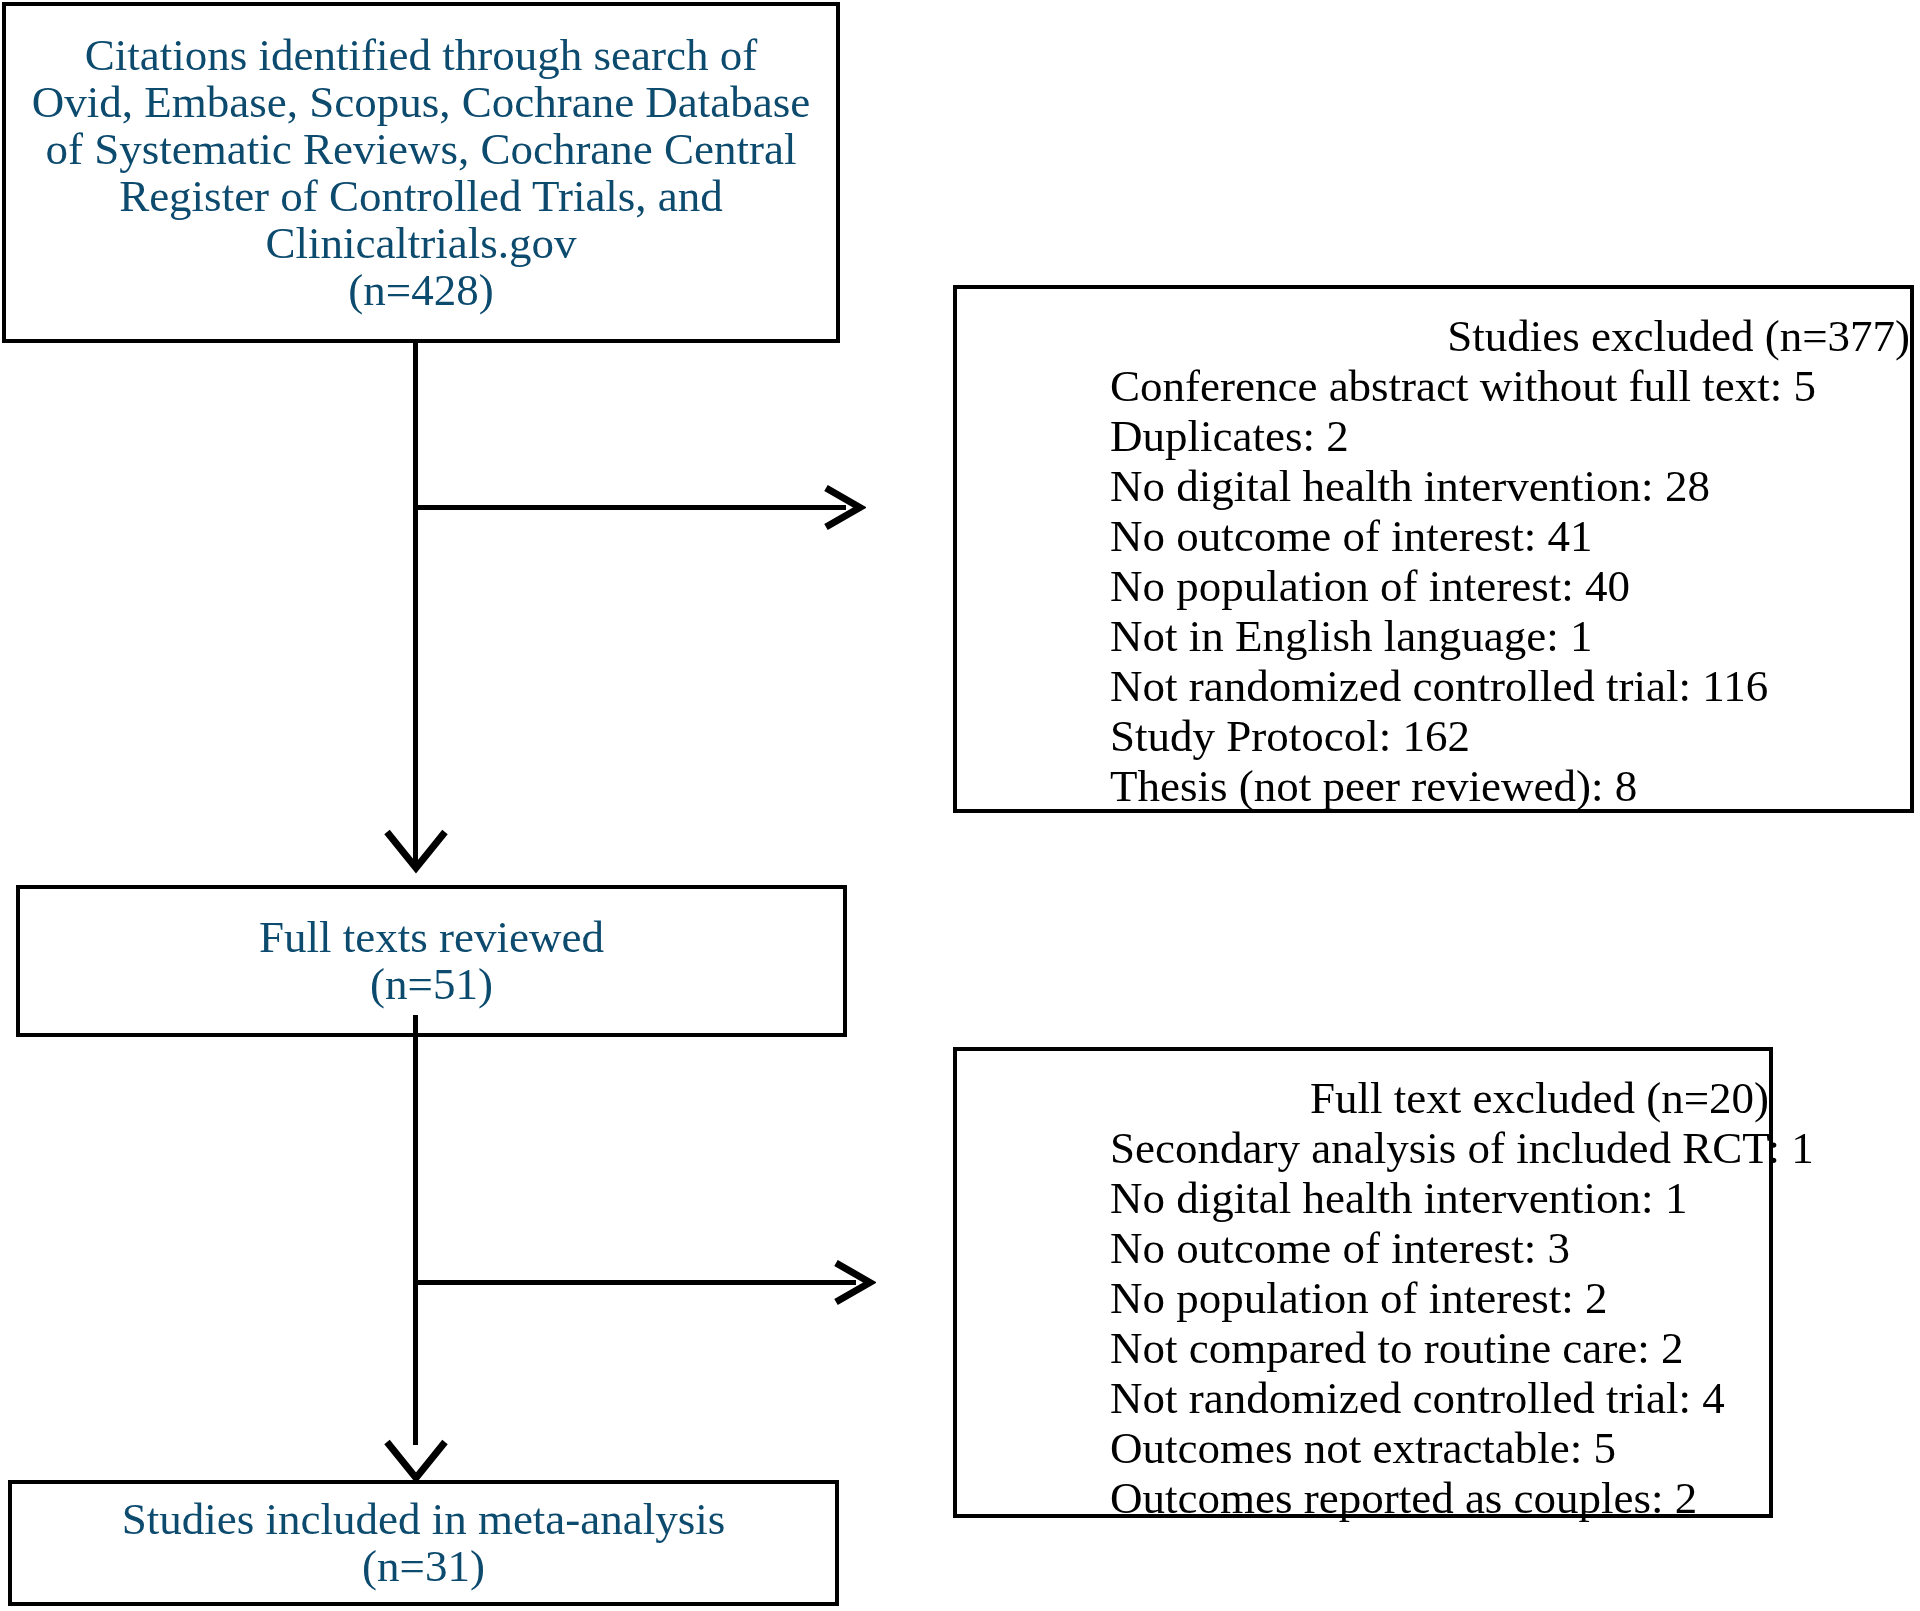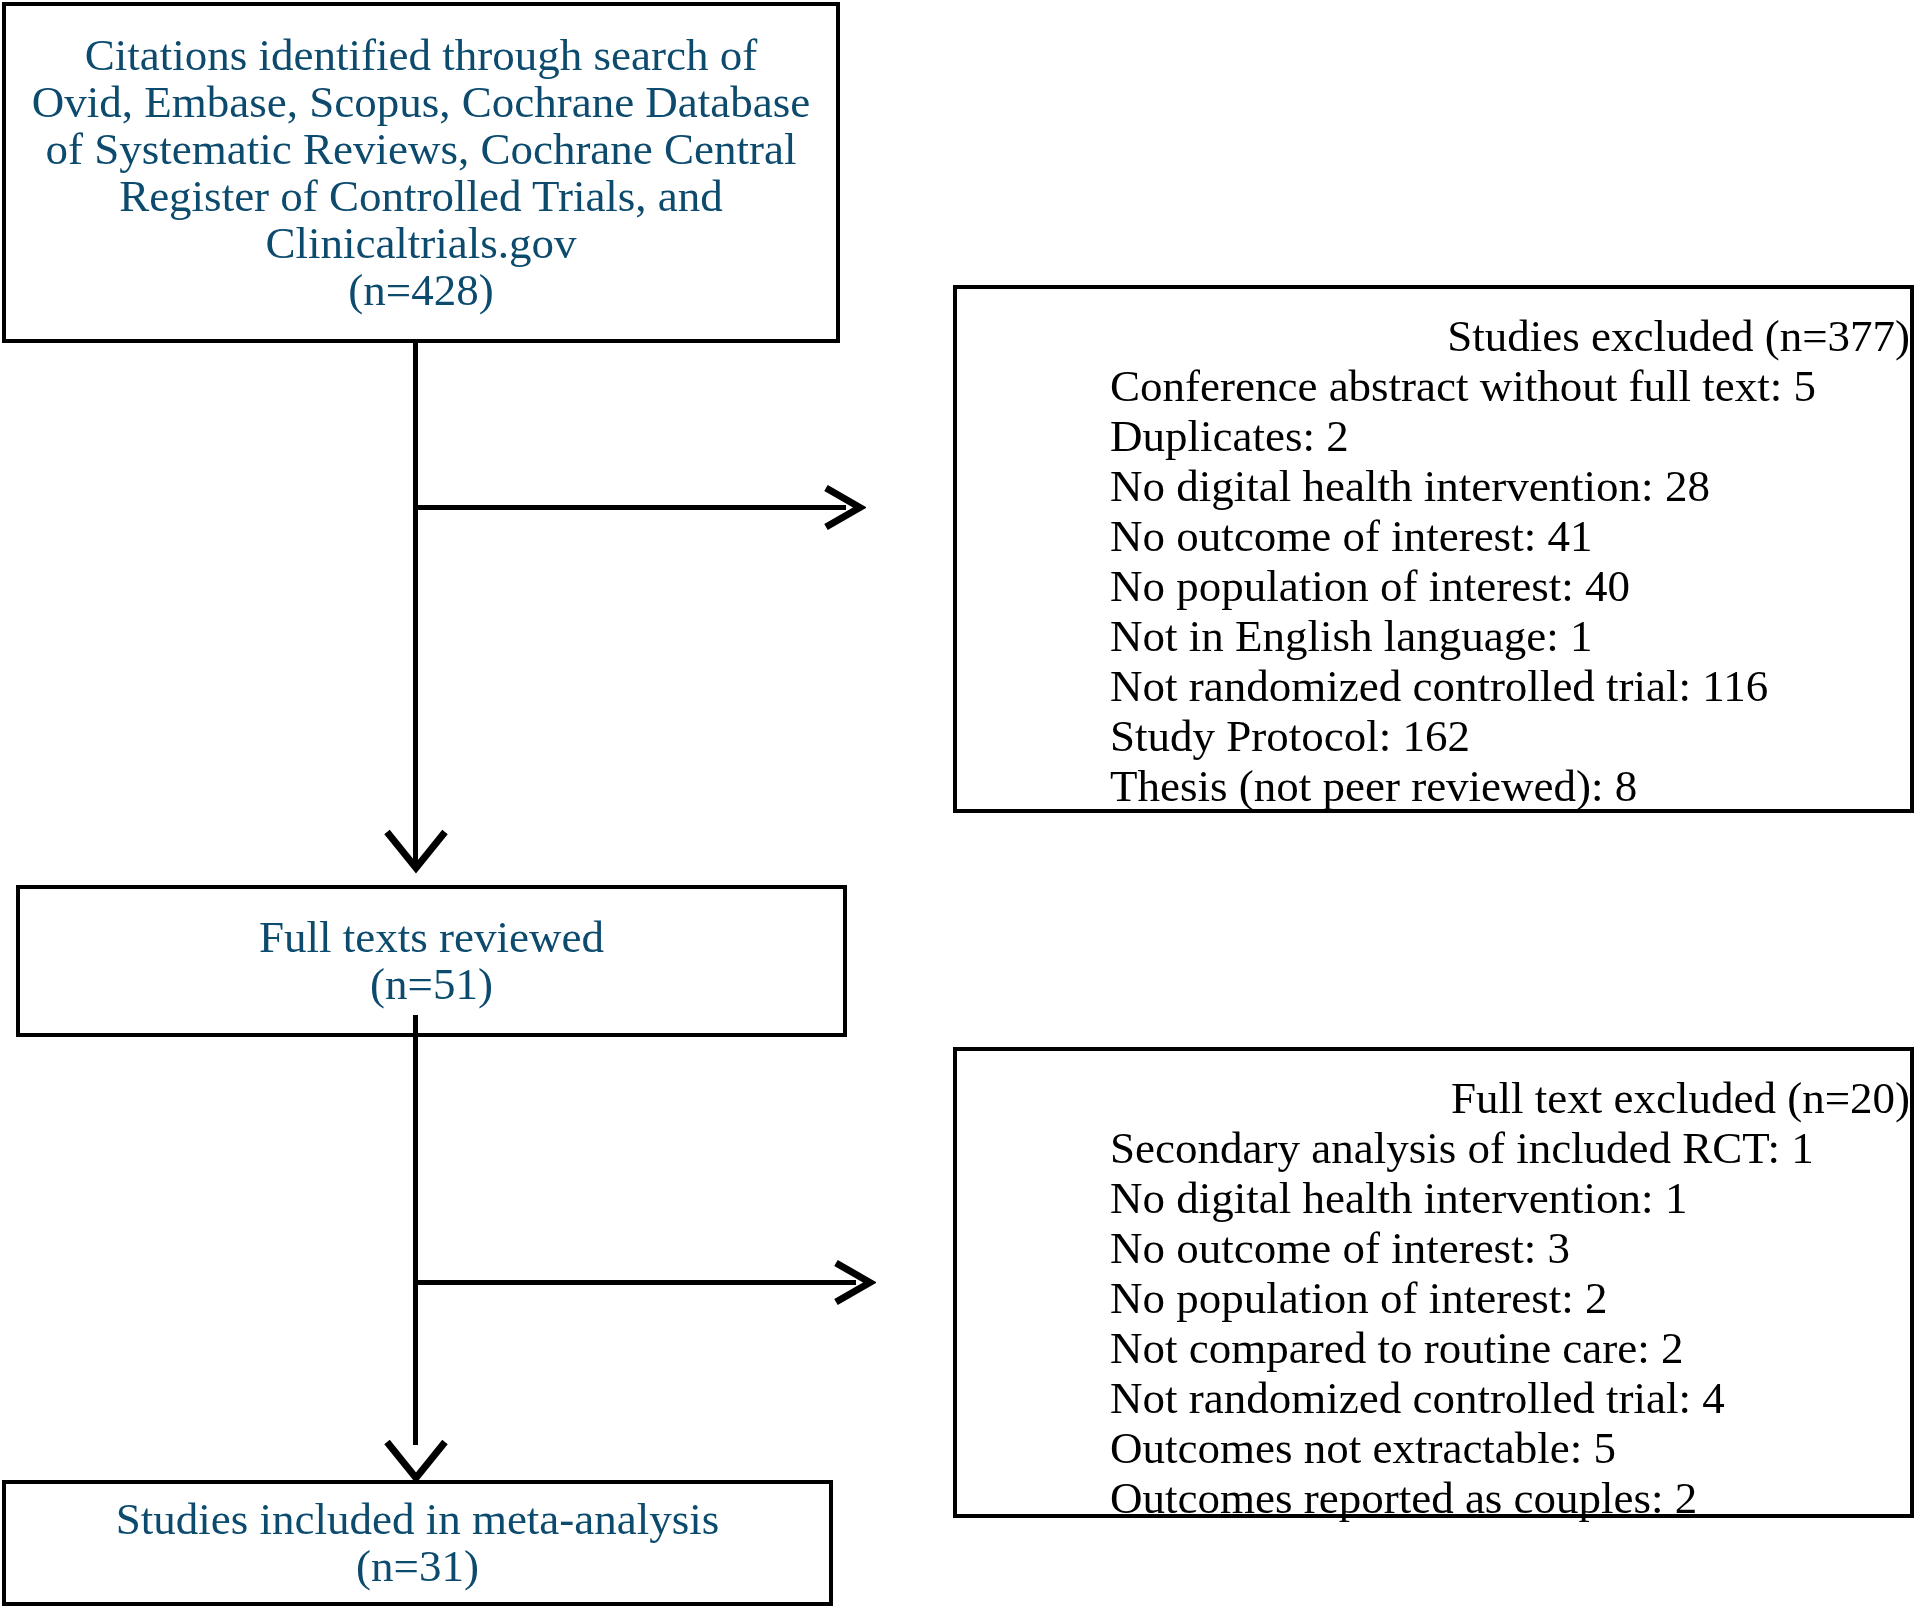--- a/index.html
+++ b/index.html
@@ -143,32 +143,32 @@
     </svg>
   </div>
 
   <div class="hline" style="left:418px; top:1280px; width:438px;"></div>
   <div class="arrow-right" style="left:830px; top:1260px;">
     <svg width="46" height="46" viewBox="0 0 46 46" aria-hidden="true">
       <path d="M 6 3 L 40 22.5 L 6 42" fill="none" stroke="#000000" stroke-width="7" stroke-linecap="butt"></path>
     </svg>
   </div>
 
-  <div class="box box-left" style="left:953px; top:1047px; width:961px; height:471px;">
+  <div class="box box-left" style="left:953px; top:1047px; width:820px; height:471px;">
     <div class="excl-title">Full text excluded (n=20)</div>
     <ul class="excl-list">
       <li>Secondary analysis of included RCT: 1</li>
       <li>No digital health intervention: 1</li>
       <li>No outcome of interest: 3</li>
       <li>No population of interest: 2</li>
       <li>Not compared to routine care: 2</li>
       <li>Not randomized controlled trial: 4</li>
       <li>Outcomes not extractable: 5</li>
       <li>Outcomes reported as couples: 2</li>
     </ul>
   </div>
 
-  <div class="box box-center" style="left:2px; top:1480px; width:831px; height:126px;">
+  <div class="box box-center" style="left:8px; top:1480px; width:831px; height:126px;">
     <div class="box-text">Studies included in meta-analysis
 (n=31)</div>
   </div>
 
 </div>
 
 </body></html>

